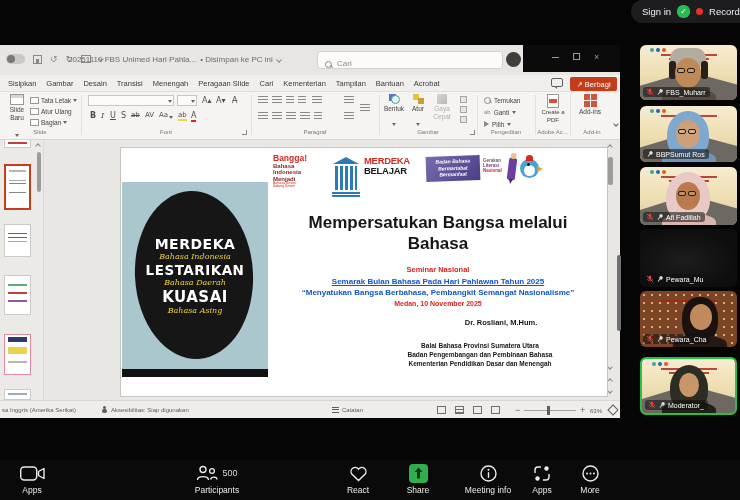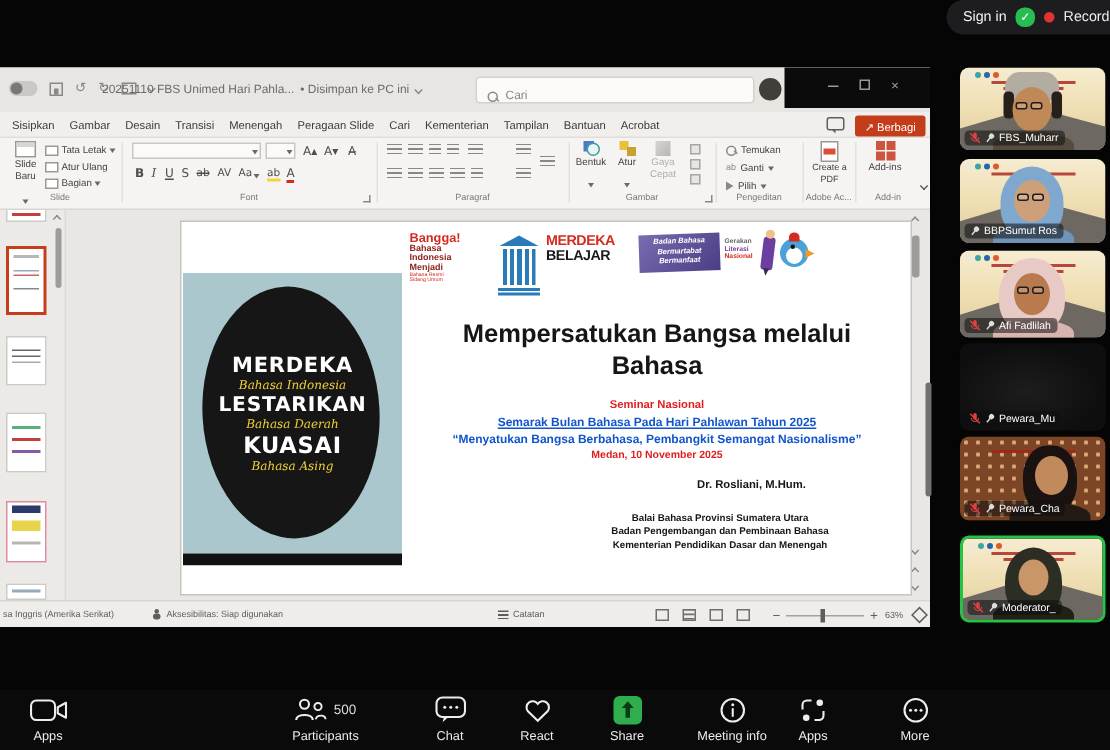--- a/index.html
+++ b/index.html
@@ -695,32 +695,20 @@
           <circle cx="7" cy="4.5" r="3" fill="none" stroke="#ececec" stroke-width="1.4"></circle>
           <path d="M1.5 15c0-4.5 11-4.5 11 0" fill="none" stroke="#ececec" stroke-width="1.4"></path>
           <circle cx="16" cy="6" r="2.4" fill="none" stroke="#ececec" stroke-width="1.3"></circle>
           <path d="M14.5 14.5c.8-3.4 6.5-3 6.5 0" fill="none" stroke="#ececec" stroke-width="1.3"></path>
         </svg>
       <span style="font-size:9px;color:#dcdcdc">500</span>
     </span>
     <span class="tblabel">Participants</span>
   </div>
 
-  <div class="tbitem" style="left:276px;width:48px">
-    <span class="tbico">
-        <svg width="21" height="18" viewBox="0 0 21 18">
-          <rect x="1" y="1" width="19" height="13" rx="4" fill="none" stroke="#ececec" stroke-width="1.4"></rect>
-          <path d="M6 14l-1 3.5 4-3.5z" fill="#ececec"></path>
-          <circle cx="6.5" cy="7.5" r="1" fill="#ececec"></circle>
-          <circle cx="10.5" cy="7.5" r="1" fill="#ececec"></circle>
-          <circle cx="14.5" cy="7.5" r="1" fill="#ececec"></circle>
-        </svg>
-      </span>
-    <span class="tblabel">Chat</span>
-  </div>
 
   <div class="tbitem" style="left:336px;width:44px">
     <span class="tbico">
         <svg width="19" height="17" viewBox="0 0 19 17">
           <path d="M9.5 15.5 2.8 9A4.1 4.1 0 1 1 9.5 4.2 4.1 4.1 0 1 1 16.2 9z" fill="none" stroke="#ececec" stroke-width="1.4"></path>
         </svg>
       </span>
     <span class="tblabel">React</span>
   </div>
 
@@ -751,21 +739,21 @@
         <svg width="18" height="17" viewBox="0 0 18 17">
           <path d="M8 2H5a3 3 0 0 0-3 3v3" fill="none" stroke="#ececec" stroke-width="1.4"></path>
           <circle cx="13.5" cy="3.5" r="2.2" fill="#ececec"></circle>
           <path d="M10 15h3a3 3 0 0 0 3-3V9" fill="none" stroke="#ececec" stroke-width="1.4"></path>
           <circle cx="4.5" cy="13.5" r="2.2" fill="#ececec"></circle>
         </svg>
       </span>
     <span class="tblabel">Apps</span>
   </div>
 
-  <div class="tbitem" style="left:588px;width:44px">
+  <div class="tbitem" style="left:568px;width:44px">
     <span class="tbico">
         <svg width="17" height="17" viewBox="0 0 17 17">
           <circle cx="8.5" cy="8.5" r="7.5" fill="none" stroke="#ececec" stroke-width="1.4"></circle>
           <circle cx="5" cy="8.5" r="1" fill="#ececec"></circle>
           <circle cx="8.5" cy="8.5" r="1" fill="#ececec"></circle>
           <circle cx="12" cy="8.5" r="1" fill="#ececec"></circle>
         </svg>
       </span>
     <span class="tblabel">More</span>
   </div>

